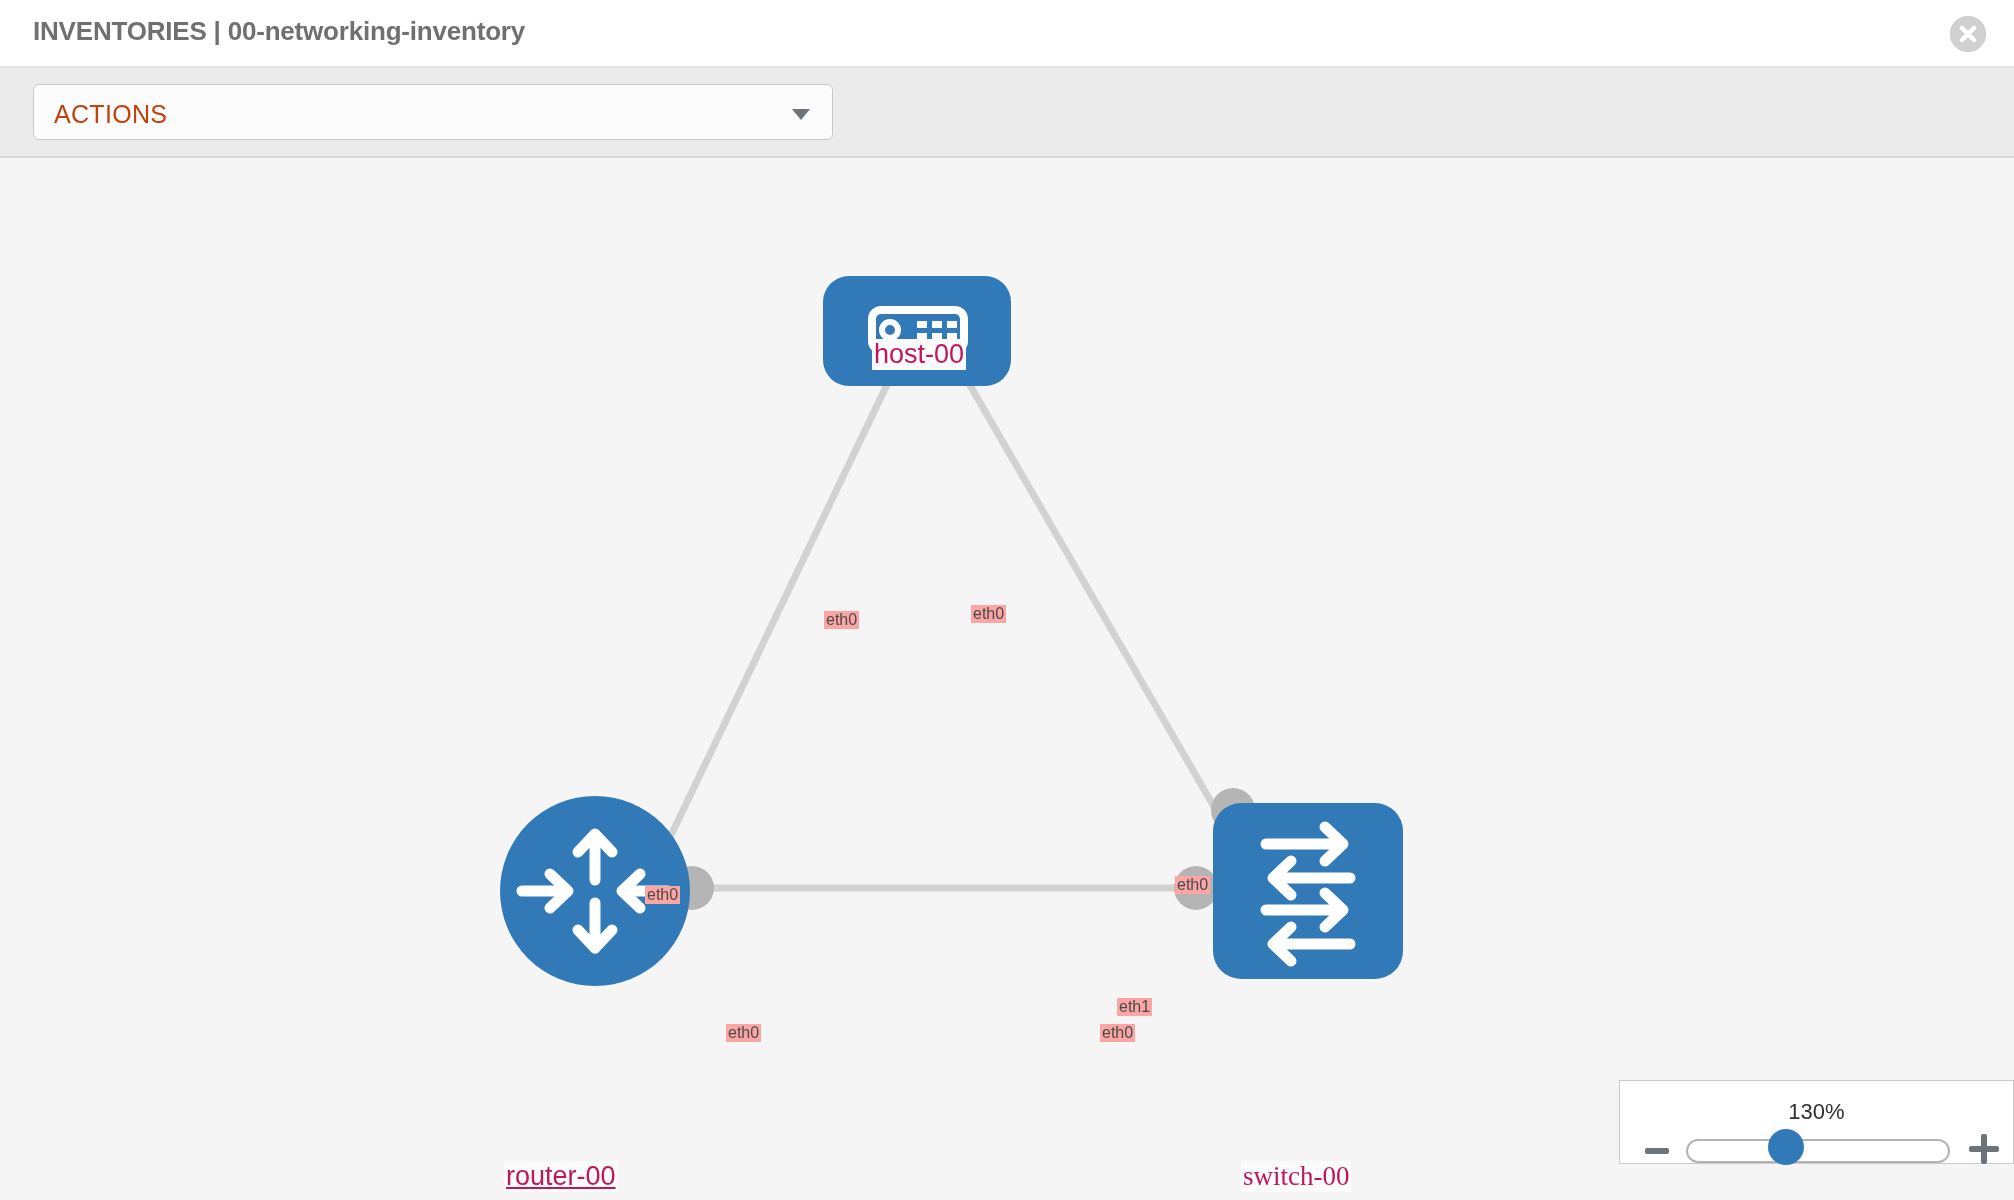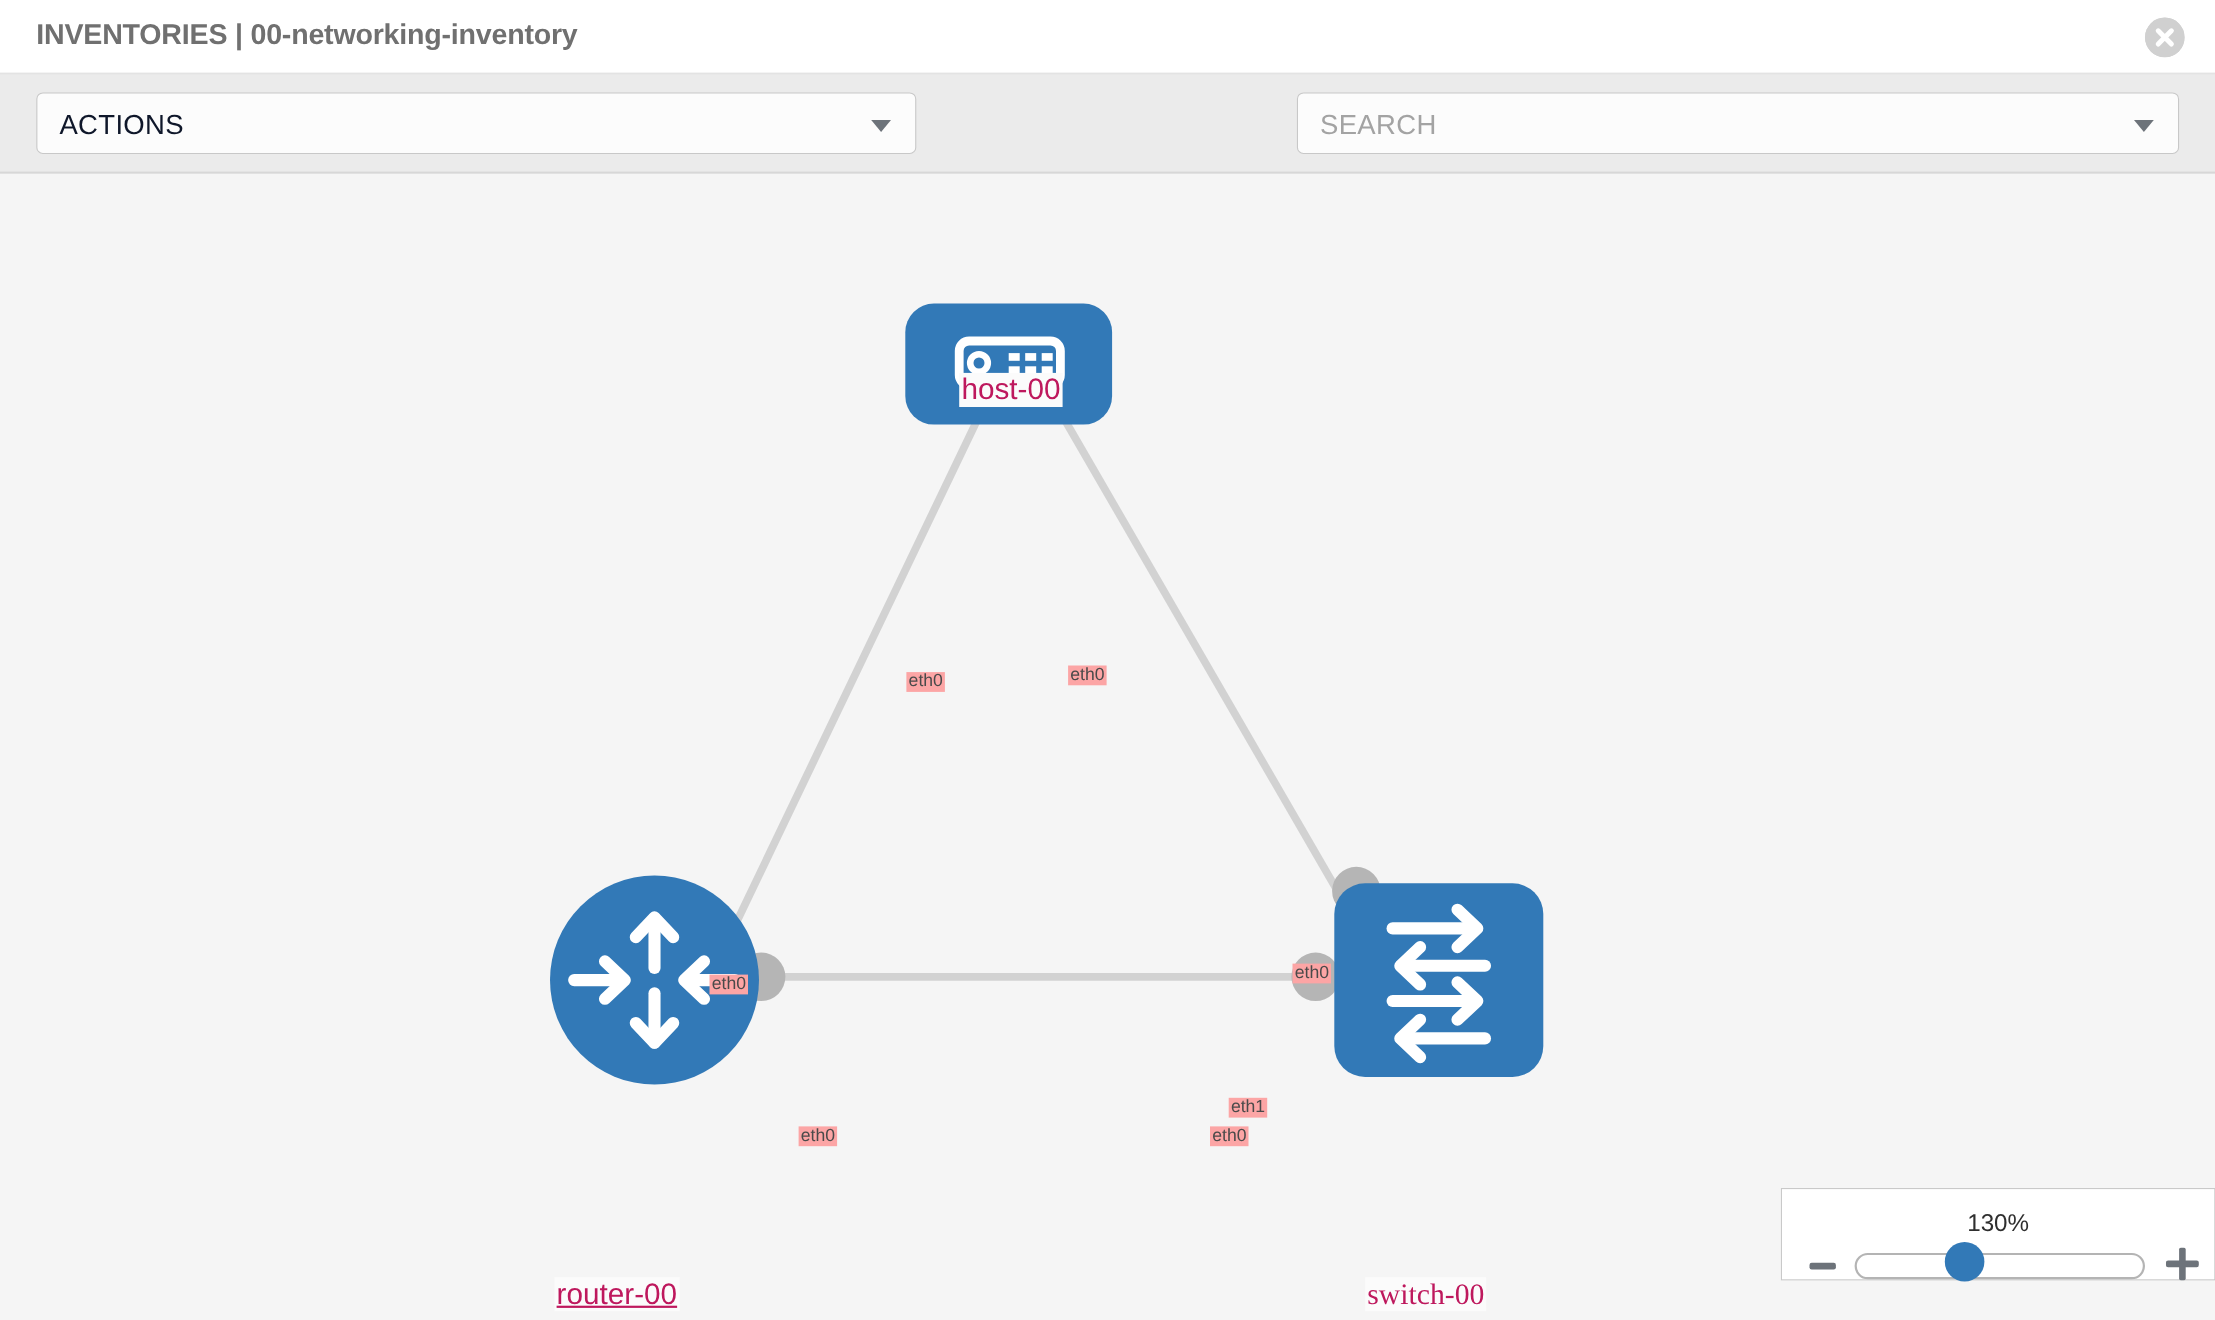--- a/index.html
+++ b/index.html
@@ -70,21 +70,21 @@
     left: 33px;
     top: 16px;
     width: 800px;
     height: 56px;
   }
   #actions-label {
     position: absolute;
     left: 20px;
     top: 15px;
     font-size: 25px;
-    color: #0f172a;
+    color: #c2410c;
     letter-spacing: 0.3px;
   }
   .caret {
     position: absolute;
     right: 22px;
     top: 24px;
     width: 0; height: 0;
     border-left: 9px solid transparent;
     border-right: 9px solid transparent;
     border-top: 11px solid #6d737a;
@@ -232,24 +232,20 @@
 
   <div id="key-icon" class="tool-icon">
     <svg width="44" height="44" viewBox="0 0 44 44">
       <circle cx="16" cy="16.5" r="8.4" fill="none" stroke="#7d838c" stroke-width="4.3"></circle>
       <path d="M21.9 22.5 L35.5 35.5" stroke="#7d838c" stroke-width="4.3" stroke-linecap="round"></path>
       <path d="M29.5 27 L33.6 23.2" stroke="#7d838c" stroke-width="4.0" stroke-linecap="round"></path>
       <path d="M33.9 31.4 L37.8 27.8" stroke="#7d838c" stroke-width="4.0" stroke-linecap="round"></path>
     </svg>
   </div>
 
-  <div id="search-field" class="field">
-    <span id="search-placeholder">SEARCH</span>
-    <span class="caret"></span>
-  </div>
 </div>
 
 <div id="canvas">
 
   <svg id="topology-svg" width="2014" height="1042">
 
     <g>
       <line x1="895" y1="210" x2="640" y2="742" stroke="#d2d2d2" stroke-width="7"></line>
       <line x1="960" y1="210" x2="1268" y2="742" stroke="#d2d2d2" stroke-width="7"></line>
       <line x1="660" y1="730" x2="1250" y2="730" stroke="#d2d2d2" stroke-width="7"></line>

